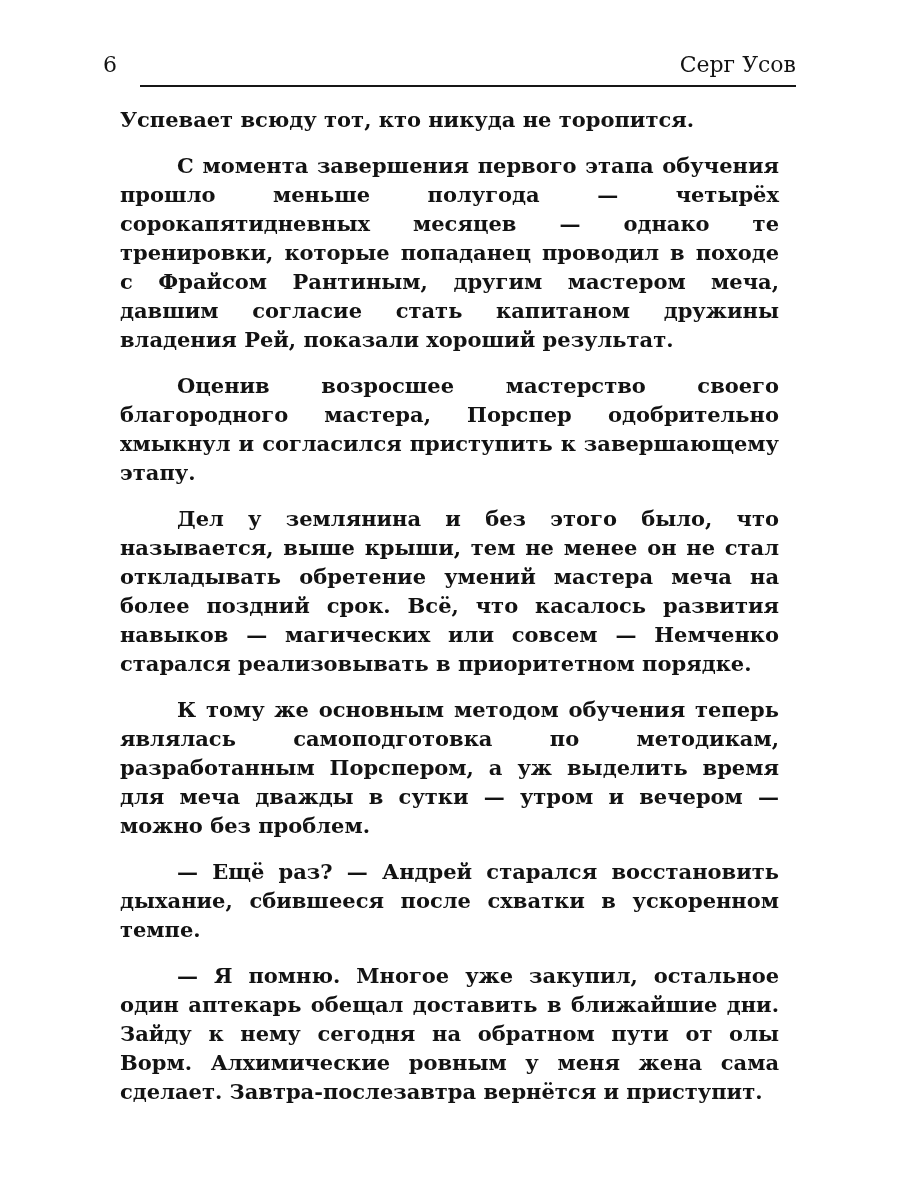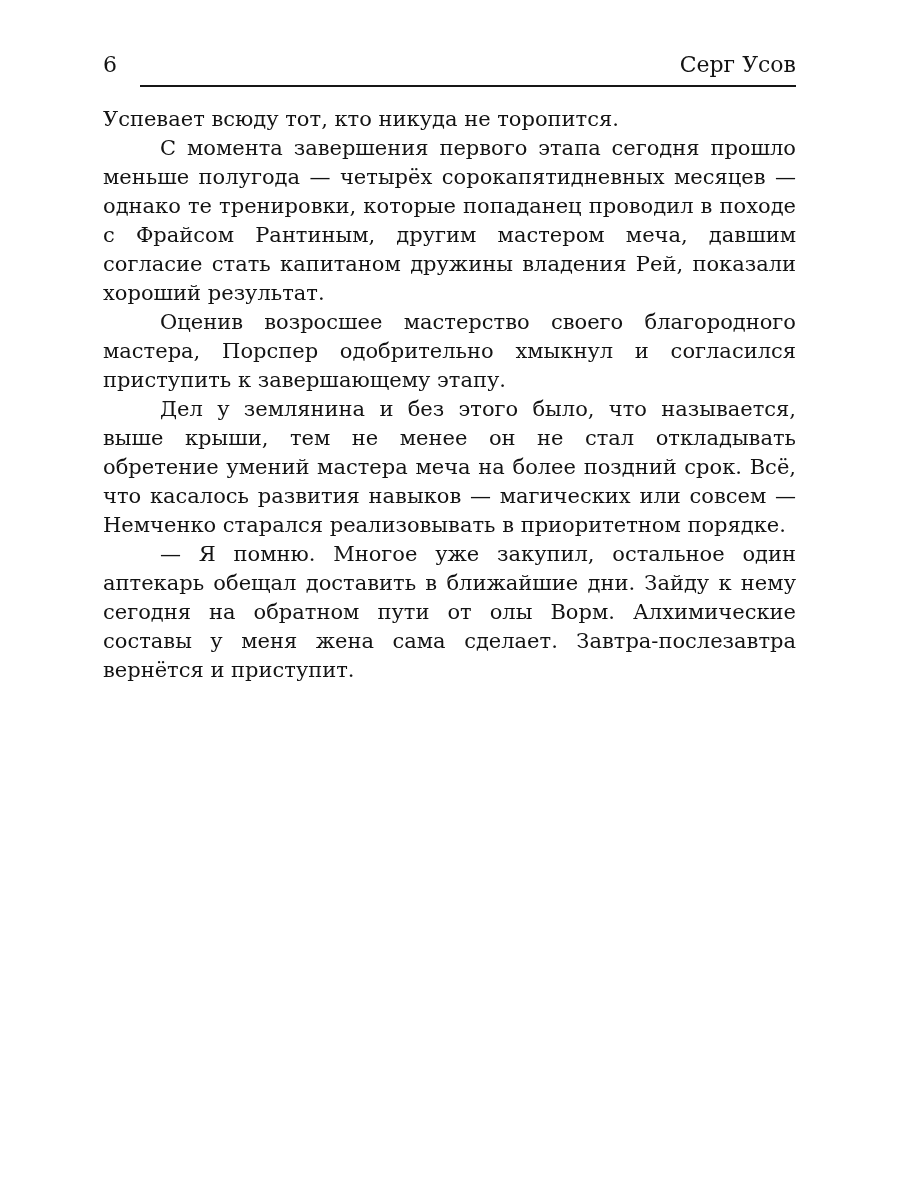--- a/index.html
+++ b/index.html
@@ -42,42 +42,45 @@
     margin-top: 7px;
     margin-left: 37px;
   }
   .body-text {
     margin-top: 18px;
     font-size: 21px;
     line-height: 29px;
     text-align: justify;
   }
   .body-text p {
-    margin: 0;
+    margin: 17px;
     padding: 0;
     text-indent: 57px;
+    font-weight: bold;
   }
   .body-text p.no-indent {
     text-indent: 0;
   }
 </style>
 </head>
 <body>
 
 <div class="page">
   <div class="page-inner">
 
     <div class="running-head">
       <span class="page-number">6</span>
       <span class="running-title">Серг Усов</span>
     </div>
     <div class="head-rule"></div>
 
     <div class="body-text">
       <p class="no-indent">Успевает всюду тот, кто никуда не торопится.</p>
-      <p>С момента завершения первого этапа сегодня прошло меньше полугода — четырёх сорокапятидневных месяцев — однако те тренировки, которые попаданец проводил в походе с Фрайсом Рантиным, другим мастером меча, давшим согласие стать капитаном дружины владения Рей, показали хороший результат.</p>
+      <p>С момента завершения первого этапа обучения прошло меньше полугода — четырёх сорокапятидневных месяцев — однако те тренировки, которые попаданец проводил в походе с Фрайсом Рантиным, другим мастером меча, давшим согласие стать капитаном дружины владения Рей, показали хороший результат.</p>
       <p>Оценив возросшее мастерство своего благородного мастера, Порспер одобрительно хмыкнул и согласился приступить к завершающему этапу.</p>
       <p>Дел у землянина и без этого было, что называется, выше крыши, тем не менее он не стал откладывать обретение умений мастера меча на более поздний срок. Всё, что касалось развития навыков — магических или совсем — Немченко старался реализовывать в приоритетном порядке.</p>
-      <p>— Я помню. Многое уже закупил, остальное один аптекарь обещал доставить в ближайшие дни. Зайду к нему сегодня на обратном пути от олы Ворм. Алхимические составы у меня жена сама сделает. Завтра-послезавтра вернётся и приступит.</p>
+      <p>К тому же основным методом обучения теперь являлась самоподготовка по методикам, разработанным Порспером, а уж выделить время для меча дважды в сутки — утром и вечером — можно без проблем.</p>
+      <p>— Ещё раз? — Андрей старался восстановить дыхание, сбившееся после схватки в ускоренном темпе.</p>
+      <p>— Я помню. Многое уже закупил, остальное один аптекарь обещал доставить в ближайшие дни. Зайду к нему сегодня на обратном пути от олы Ворм. Алхимические ровным у меня жена сама сделает. Завтра-послезавтра вернётся и приступит.</p>
     </div>
 
   </div>
 </div>
 
 </body></html>

